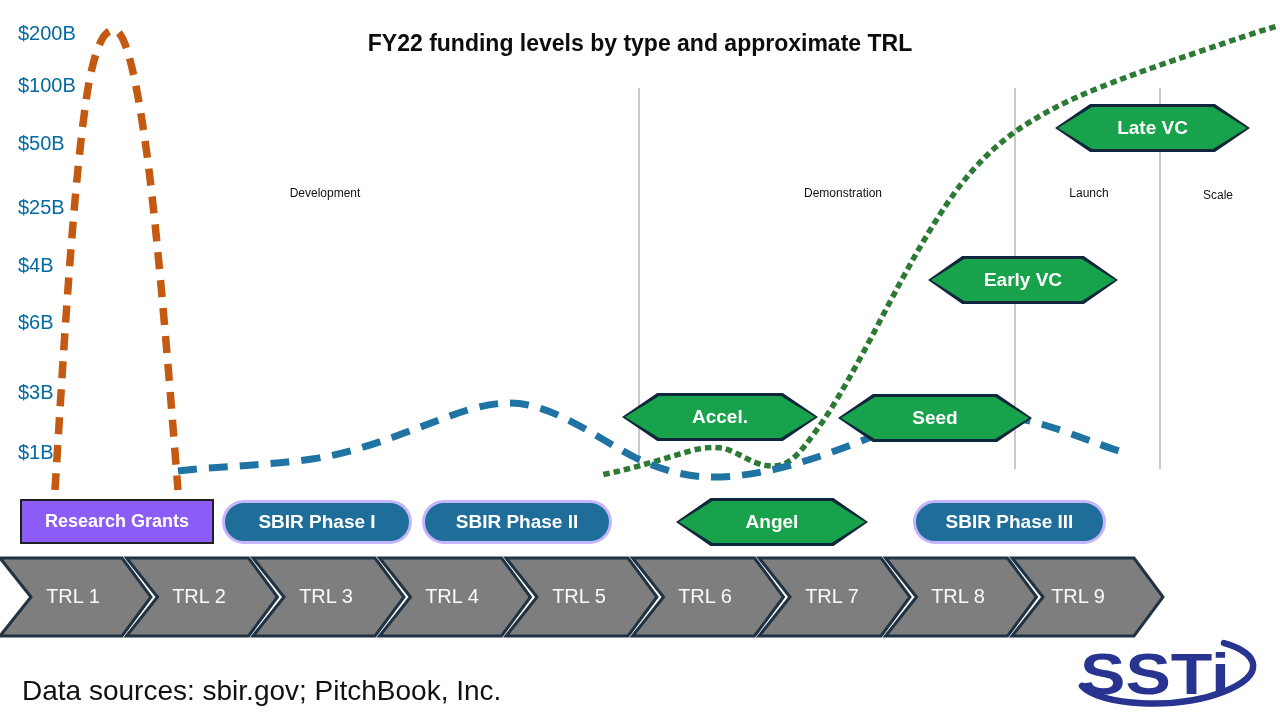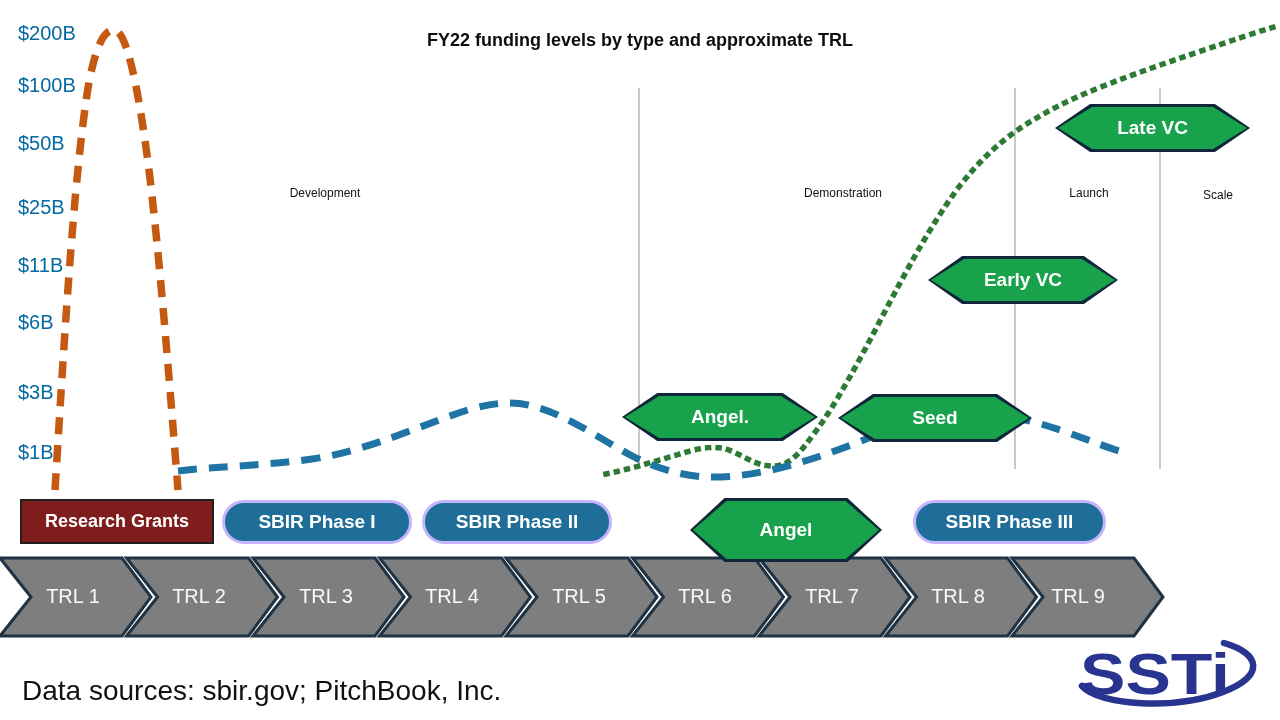--- a/index.html
+++ b/index.html
@@ -1,29 +1,29 @@
 <!DOCTYPE html>
 <html><head>
 <meta charset="utf-8">
 <style>
   html,body{margin:0;padding:0;background:#fff;}
   #canvas{position:relative;width:1280px;height:720px;background:#ffffff;overflow:hidden;
           font-family:"Liberation Sans", sans-serif;}
   .abs{position:absolute;}
   .ylabel{font-size:20px;color:#0369a1;white-space:nowrap;}
   .phase{font-size:12px;color:#111;transform:translateX(-50%);white-space:nowrap;}
-  .title{left:50%;top:30px;transform:translateX(-50%);font-size:18px;font-weight:700;color:#0d0d0d;white-space:nowrap;}
+  .title{left:50%;top:30px;transform:translateX(-50%);font-size:23px;font-weight:700;color:#0d0d0d;white-space:nowrap;}
   .hex{position:absolute;background:#10263B;
        clip-path:polygon(0% 50%,18% 0%,82% 0%,100% 50%,82% 100%,18% 100%);}
   .hex-in{position:absolute;inset:3px;background:#17A24B;
        clip-path:polygon(0% 50%,18% 0%,82% 0%,100% 50%,82% 100%,18% 100%);}
   .hex-label,.pill-label,.rg-label{position:absolute;inset:0;display:flex;align-items:center;justify-content:center;
        color:#fff;font-weight:700;font-size:19px;white-space:nowrap;}
   .pill{position:absolute;background:#1F6D99;border:3px solid #c4b5fd;border-radius:24px;box-sizing:border-box;}
-  .rgbox{position:absolute;background:#7f1d1d;border:2.5px solid #1f1f1f;box-sizing:border-box;}
+  .rgbox{position:absolute;background:#8b5cf6;border:2.5px solid #1f1f1f;box-sizing:border-box;}
   .rg-label{font-size:18px;}
   .trl-label{position:absolute;top:585px;transform:translateX(-50%);color:#FAFAFA;font-size:20px;font-weight:400;white-space:nowrap;}
   .footer{left:22px;top:675px;font-size:28px;color:#111;white-space:nowrap;}
   svg{display:block;}
 </style>
 </head>
 <body>
 
 <div id="canvas">
 
@@ -51,47 +51,47 @@
       <polygon points="1012,558 1134,558 1163,597 1134,636 1012,636 1043,597"></polygon>
     </g>
   </svg>
 
   <div class="abs title">FY22 funding levels by type and approximate TRL</div>
 
   <div class="abs ylabel" style="left:18px;top:22px">$200B</div>
   <div class="abs ylabel" style="left:18px;top:74px">$100B</div>
   <div class="abs ylabel" style="left:18px;top:132px">$50B</div>
   <div class="abs ylabel" style="left:18px;top:196px">$25B</div>
-  <div class="abs ylabel" style="left:18px;top:254px">$11B</div>
+  <div class="abs ylabel" style="left:18px;top:254px">$4B</div>
   <div class="abs ylabel" style="left:18px;top:311px">$6B</div>
   <div class="abs ylabel" style="left:18px;top:381px">$3B</div>
   <div class="abs ylabel" style="left:18px;top:441px">$1B</div>
 
   <div class="abs phase" style="left:325px;top:186px">Development</div>
   <div class="abs phase" style="left:843px;top:186px">Demonstration</div>
   <div class="abs phase" style="left:1089px;top:186px">Launch</div>
   <div class="abs phase" style="left:1218px;top:188px">Scale</div>
 
   <div class="hex" style="left:1055px;top:104px;width:195px;height:48px">
     <div class="hex-in"></div>
     <div class="hex-label">Late VC</div>
   </div>
   <div class="hex" style="left:928px;top:256px;width:190px;height:48px">
     <div class="hex-in"></div>
     <div class="hex-label">Early VC</div>
   </div>
   <div class="hex" style="left:622px;top:393px;width:196px;height:48px">
     <div class="hex-in"></div>
-    <div class="hex-label">Angel.</div>
+    <div class="hex-label">Accel.</div>
   </div>
   <div class="hex" style="left:838px;top:394px;width:194px;height:48px">
     <div class="hex-in"></div>
     <div class="hex-label">Seed</div>
   </div>
-  <div class="hex" style="left:690px;top:498px;width:192px;height:64px">
+  <div class="hex" style="left:676px;top:498px;width:192px;height:48px">
     <div class="hex-in"></div>
     <div class="hex-label">Angel</div>
   </div>
 
   <div class="rgbox" style="left:20px;top:499px;width:194px;height:45px">
     <div class="rg-label">Research Grants</div>
   </div>
   <div class="pill" style="left:222px;top:500px;width:190px;height:44px">
     <div class="pill-label">SBIR Phase I</div>
   </div>

